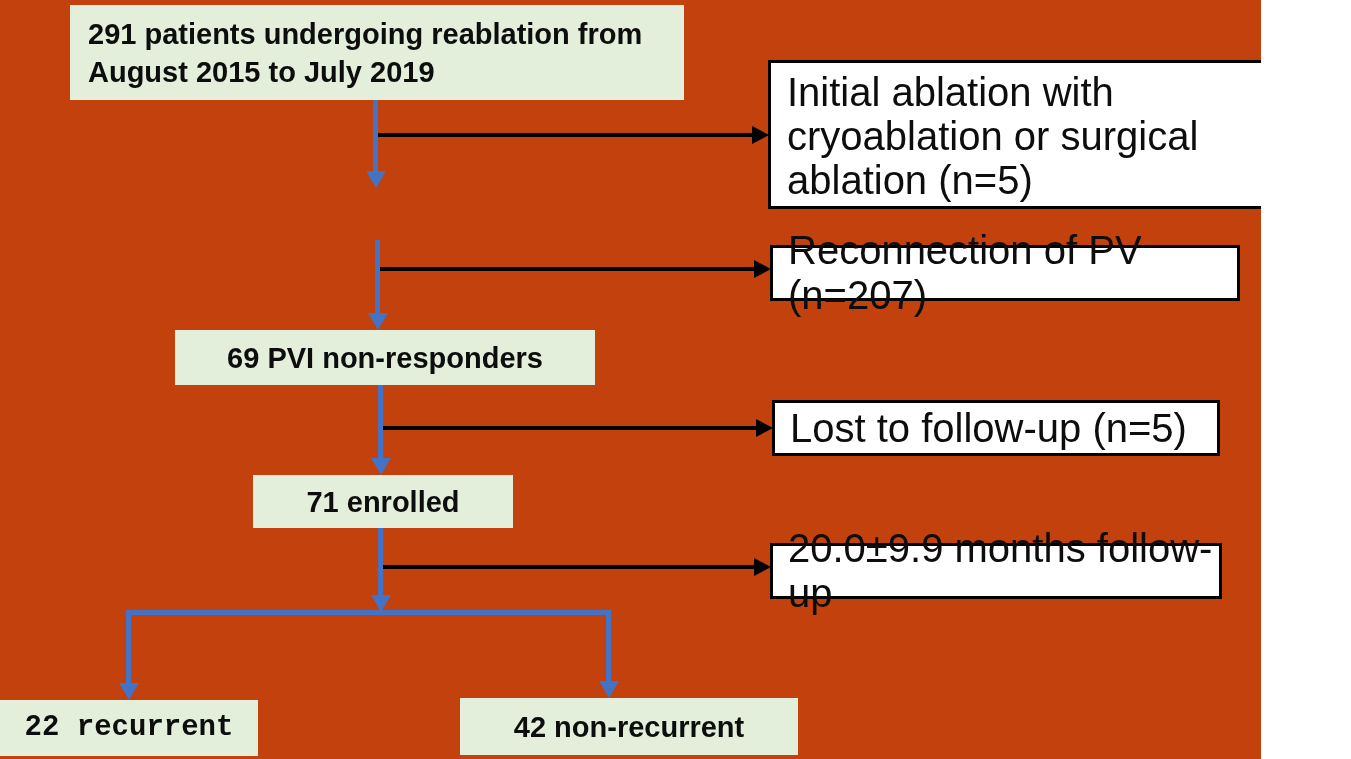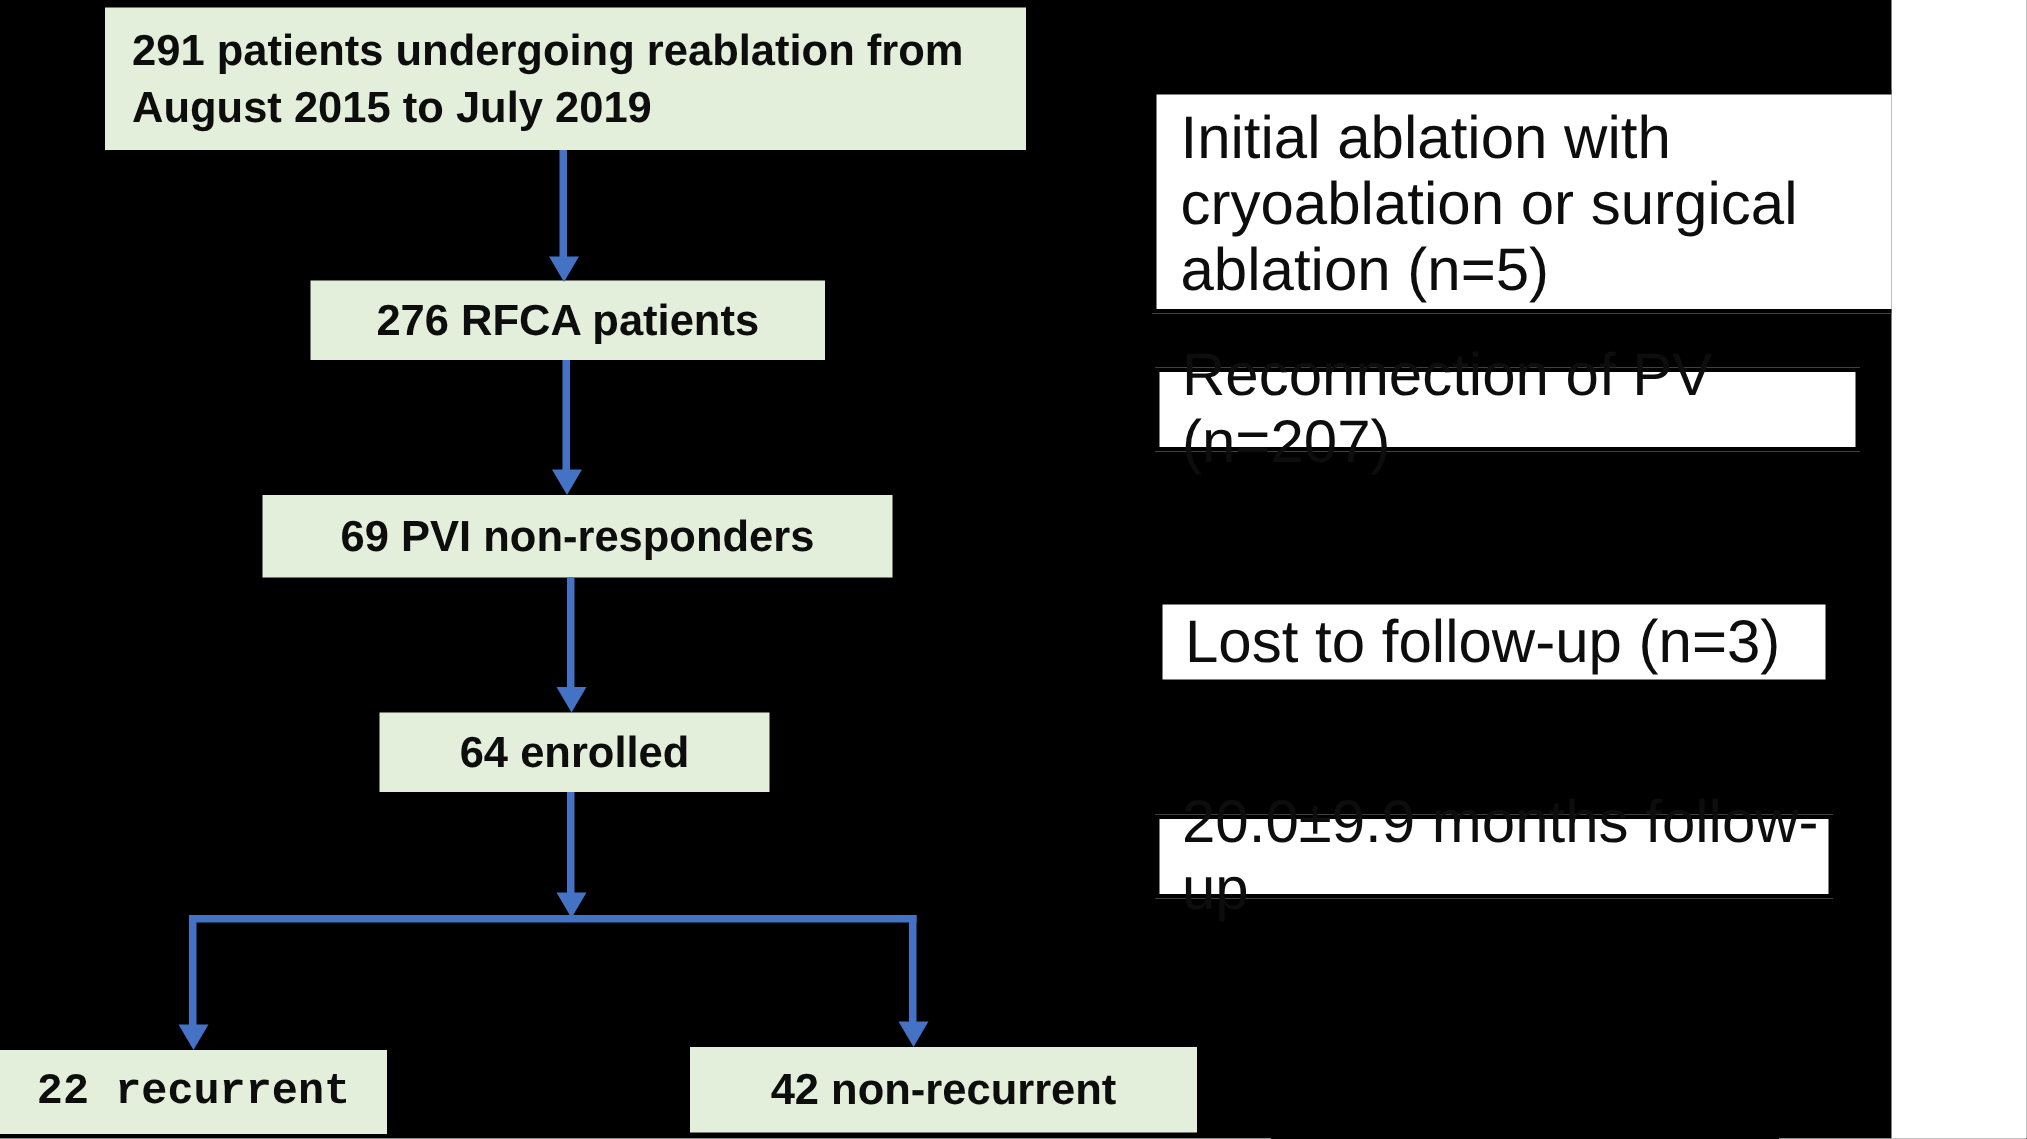--- a/index.html
+++ b/index.html
@@ -6,21 +6,21 @@
     --node-fill:#e3efda;
     --flow-arrow:#4472c4;
     --exclusion-arrow:#000000;
     --exclusion-border:#000000;
     --text:#0d0d0d;
   }
   html,body{margin:0;padding:0;background:#ffffff;}
   #canvas{
     position:relative;
     width:1261px;height:759px;
-    background:#000000;
+    background:#c2410c;
     font-family:"Liberation Sans","DejaVu Sans",sans-serif;
     color:var(--text);
     overflow:hidden;
   }
   .node{
     position:absolute;
     background:var(--node-fill);
     font-weight:bold;
     font-size:29px;
     color:var(--text);
@@ -62,37 +62,36 @@
     border-top:17px solid var(--flow-arrow);
   }
 </style>
 </head>
 <body>
 
 <div id="canvas">
 
   <div class="node" style="left:70px;top:5px;width:614px;height:95px;padding:0 8px 0 18px;">291 patients undergoing reablation from August 2015 to July 2019</div>
 
-  <div class="node center" style="left:207px;top:187px;width:343px;height:53px;">276 RFCA patients</div>
 
   <div class="node center" style="left:175px;top:330px;width:420px;height:55px;">69 PVI non-responders</div>
 
-  <div class="node center" style="left:253px;top:475px;width:260px;height:53px;">64 enrolled</div>
+  <div class="node center" style="left:253px;top:475px;width:260px;height:53px;">71 enrolled</div>
 
   <div class="node center" style="left:0px;top:700px;width:258px;height:56px;font-family:Liberation Mono, monospace;">22 recurrent</div>
 
   <div class="node center" style="left:460px;top:698px;width:338px;height:57px;">42 non-recurrent</div>
 
   <div class="sidebox multiline" style="left:768px;top:60px;width:580px;height:149px;">
     <div>Initial ablation with cryoablation or surgical ablation (n=5)</div>
   </div>
 
   <div class="sidebox" style="left:770px;top:245px;width:470px;height:56px;">Reconnection of PV (n=207)</div>
 
-  <div class="sidebox" style="left:772px;top:400px;width:448px;height:56px;">Lost to follow-up (n=3)</div>
+  <div class="sidebox" style="left:772px;top:400px;width:448px;height:56px;">Lost to follow-up (n=5)</div>
 
   <div class="sidebox" style="left:770px;top:543px;width:452px;height:56px;">20.0±9.9 months follow-up</div>
 
   <div class="hline" style="left:378px;top:133px;width:375px;"></div>
   <div class="arr-right" style="left:752px;top:126px;"></div>
 
   <div class="hline" style="left:378px;top:267px;width:377px;"></div>
   <div class="arr-right" style="left:754px;top:260px;"></div>
 
   <div class="hline" style="left:381px;top:426px;width:376px;"></div>

